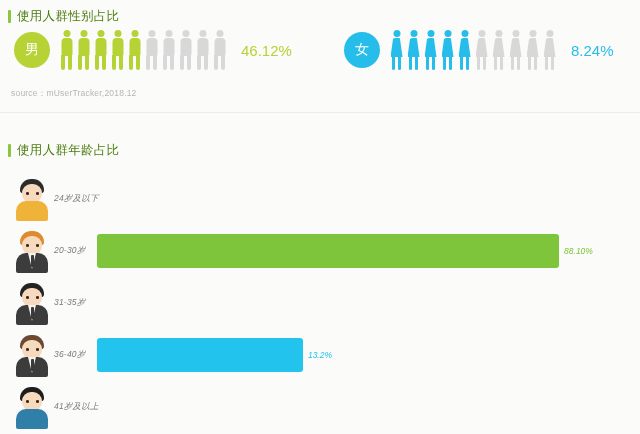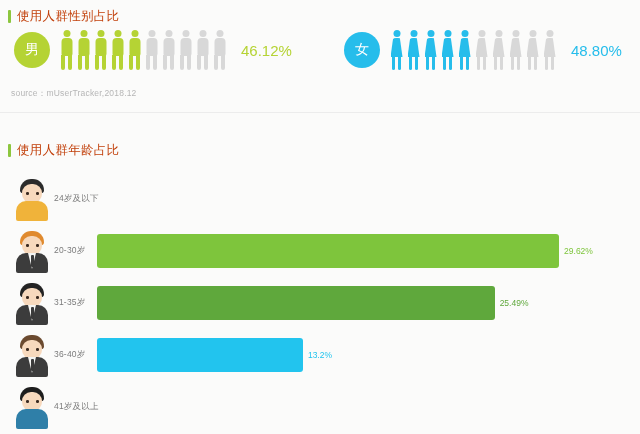--- a/index.html
+++ b/index.html
@@ -12,21 +12,21 @@
   .page{position:relative;width:640px;height:434px;background:#fbfbfa;}
 
   
   .panel{position:absolute;left:0;width:640px;background:#fbfbfa;}
   .panel-gender{top:0;height:112px;border-bottom:1px solid #ececec;}
   .panel-age{top:113px;height:321px;}
 
   
   .sec-head{position:absolute;display:flex;align-items:center;}
   .sec-bar{width:3px;height:13px;background:#8cc63e;margin-right:6px;border-radius:1px;}
-  .sec-title{font-size:12.5px;color:#c2410c;letter-spacing:.3px;white-space:nowrap;}
+  .sec-title{font-size:12.5px;color:#4d7c0f;letter-spacing:.3px;white-space:nowrap;}
 
   
   .gender-group{position:absolute;display:flex;align-items:center;}
   .gender-badge{
     width:36px;height:36px;border-radius:50%;
     display:flex;align-items:center;justify-content:center;
     color:#fff;font-size:14px;flex:none;
   }
   .badge-male{background:#b5d334;}
   .badge-female{background:#26bdeb;}
@@ -56,21 +56,21 @@
   .pct{font-size:15px;margin-left:12px;white-space:nowrap;}
   .pct-male{color:#b5d334;}
   .pct-female{color:#26bdeb;}
 
   .source{
     position:absolute;left:11px;top:88px;
     font-size:8.5px;color:#b6b6b6;letter-spacing:.2px;white-space:nowrap;
   }
 
   
-  .age-row{position:absolute;left:0;width:640px;height:52px;display:flex;align-items:center;}
+  .age-row{position:absolute;left:0;width:640px;height:52px;display:flex;align-items:center;font-style:italic;}
   .avatar{
     position:relative;width:40px;height:44px;margin-left:12px;flex:none;
   }
   .av-hair{position:absolute;left:8px;top:2px;width:24px;height:14px;border-radius:12px 12px 3px 3px;}
   .av-face{position:absolute;left:10px;top:7px;width:20px;height:19px;border-radius:9px;background:#f7d9bd;}
   .av-eye-l,.av-eye-r{position:absolute;top:15px;width:2.5px;height:2.5px;border-radius:50%;background:#3b2a20;}
   .av-eye-l{left:14px;}
   .av-eye-r{left:24px;}
   .av-body{position:absolute;left:4px;top:24px;width:32px;height:20px;border-radius:10px 10px 2px 2px;}
   .av-collar{position:absolute;left:16px;top:24px;width:8px;height:16px;background:#f4f4f2;
@@ -221,21 +221,21 @@
             <span class="leg-l" style="background:#d8d8d8"></span>
             <span class="leg-r" style="background:#d8d8d8"></span>
           </div>
           <div class="fig female">
             <span class="head" style="background:#d8d8d8"></span>
             <span class="body" style="background:#d8d8d8"></span>
             <span class="leg-l" style="background:#d8d8d8"></span>
             <span class="leg-r" style="background:#d8d8d8"></span>
           </div>
         </div>
-      <div class="pct pct-female">48.80%</div>
+      <div class="pct pct-female">8.24%</div>
     </div>
 
     <div class="source">source：mUserTracker,2018.12</div>
   </div>
 
   <div class="panel panel-age">
 
     <div class="sec-head" style="left:8px;top:29px;">
       <span class="sec-bar"></span>
       <span class="sec-title">使用人群年龄占比</span>
@@ -258,38 +258,34 @@
             <span class="av-face"></span>
             <span class="av-eye-l"></span>
             <span class="av-eye-r"></span>
             <span class="av-body" style="background:#3c3c3c"></span>
             <span class="av-collar"></span>
             <span class="av-tie"></span>
           </div>
           <div class="age-label">20-30岁</div>
           <div class="bar-wrap" style="margin-left:-3px">
             <div class="bar" style="width:462.072px;background:#7ec53c"></div>
-            <div class="bar-val" style="color:#7ec53c">29.62%</div>
+            <div class="bar-val" style="color:#7ec53c">88.10%</div>
           </div>
         </div>
         <div class="age-row" style="top: 164px;">
           <div class="avatar">
             <span class="av-hair" style="background:#232323"></span>
             <span class="av-face"></span>
             <span class="av-eye-l"></span>
             <span class="av-eye-r"></span>
             <span class="av-body" style="background:#3c3c3c"></span>
             <span class="av-collar"></span>
             <span class="av-tie"></span>
           </div>
           <div class="age-label">31-35岁</div>
-          <div class="bar-wrap" style="margin-left:-3px">
-            <div class="bar" style="width:397.64399999999995px;background:#5fa83c"></div>
-            <div class="bar-val" style="color:#5fa83c">25.49%</div>
-          </div>
         </div>
         <div class="age-row" style="top: 216px;">
           <div class="avatar">
             <span class="av-hair" style="background:#6b4a2f"></span>
             <span class="av-face"></span>
             <span class="av-eye-l"></span>
             <span class="av-eye-r"></span>
             <span class="av-body" style="background:#3c3c3c"></span>
             <span class="av-collar"></span>
             <span class="av-tie"></span>

